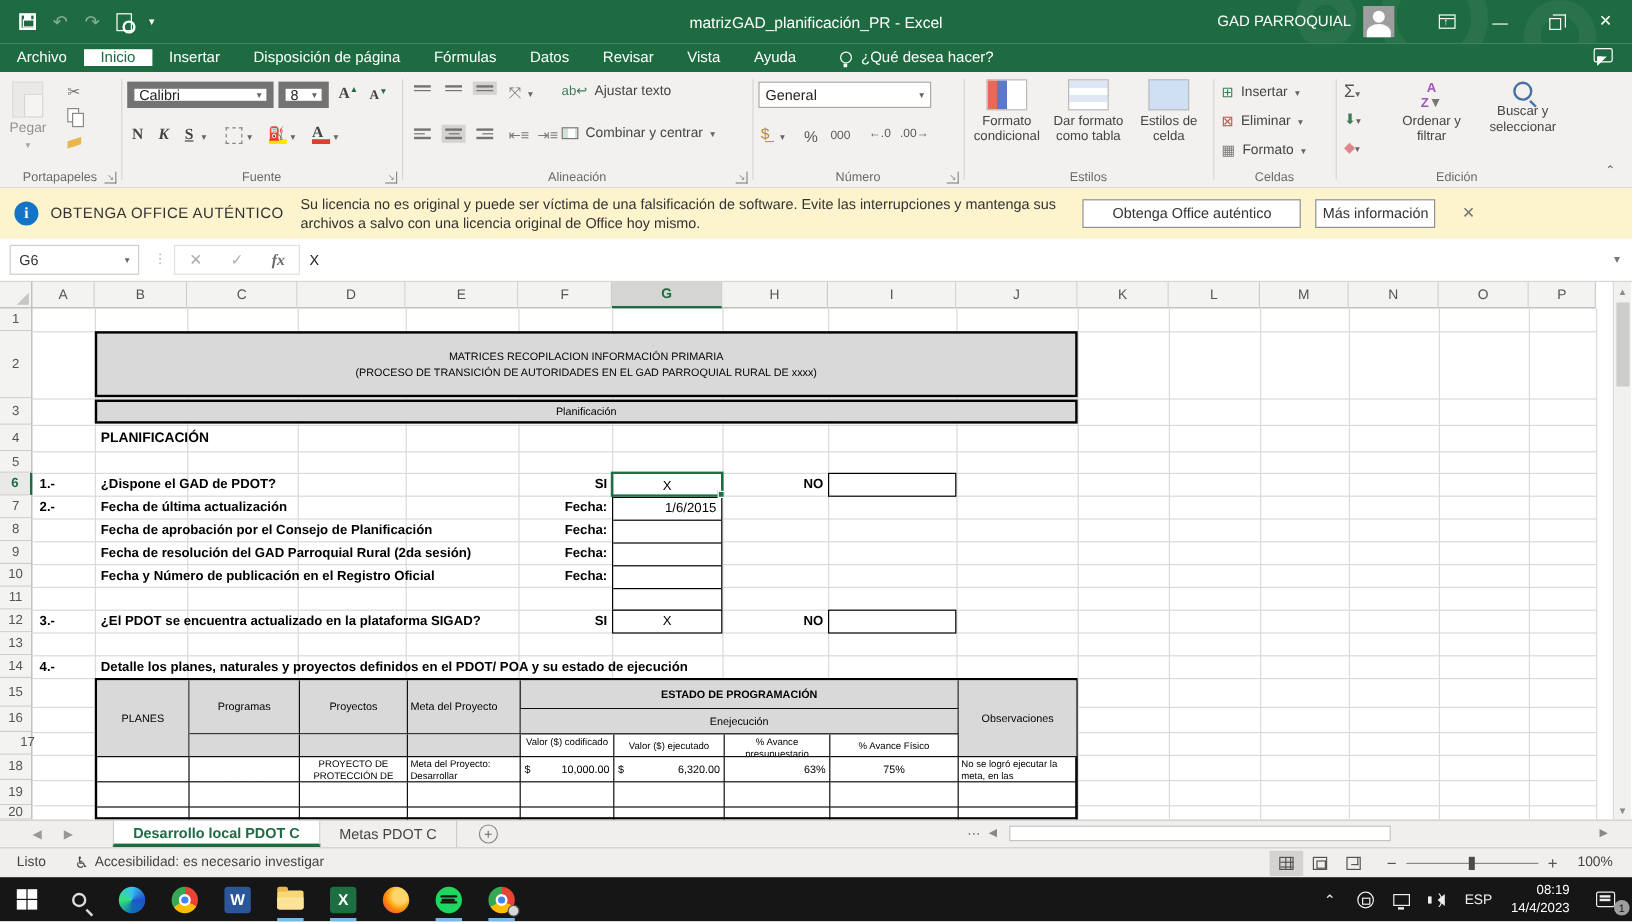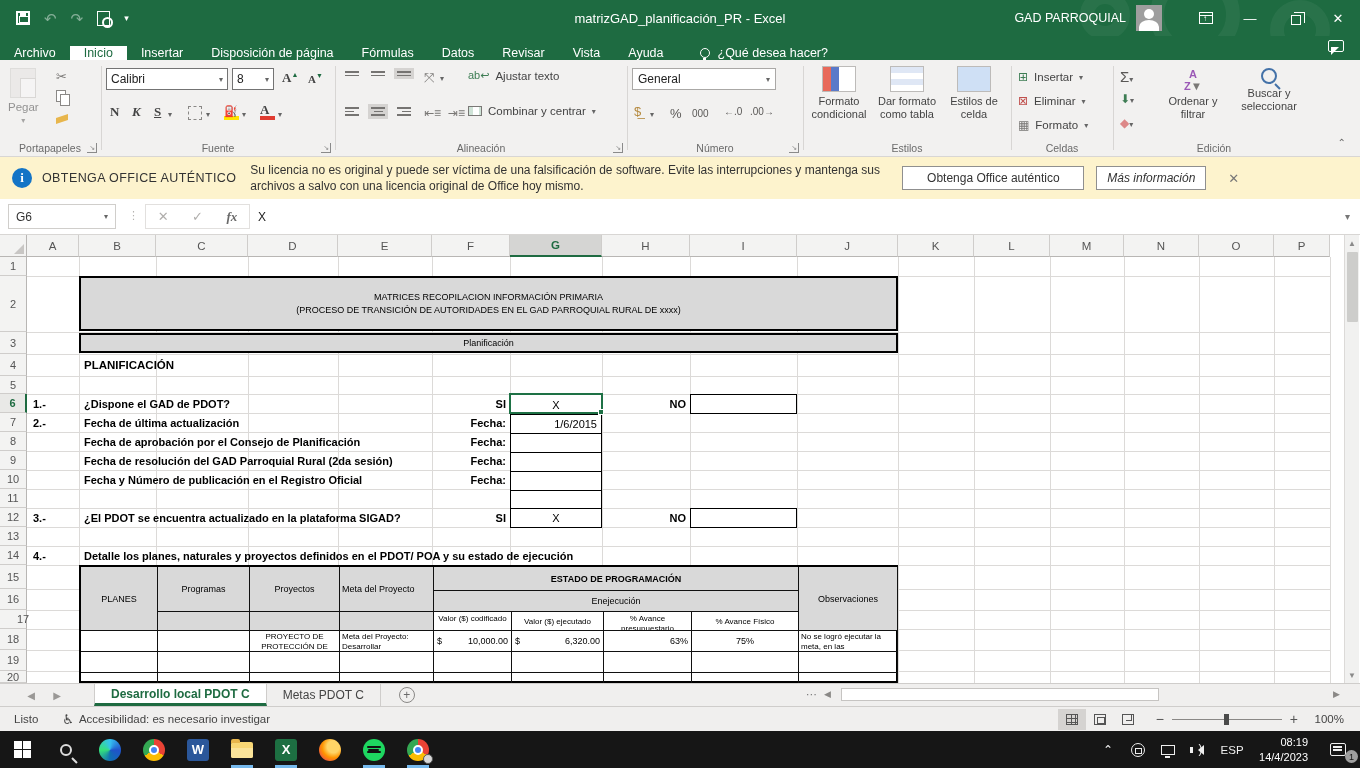--- a/index.html
+++ b/index.html
@@ -26,42 +26,42 @@
   .tb-avatar:before { content:""; position:absolute; left:8px; top:4px; width:10px; height:10px; border-radius:50%; background:#fff; }
   .tb-avatar:after { content:""; position:absolute; left:3px; top:15px; width:20px; height:14px; border-radius:50% 50% 0 0; background:#fff; }
   .winbtn { width:44px; height:36px; display:flex; align-items:center; justify-content:center; color:#fff; font-size:13px; }
   .i-ribbonopt { width:14px; height:12px; border:1px solid #fff; position:relative; }
   .i-ribbonopt:before { content:""; position:absolute; left:0; top:2px; width:12px; height:1px; background:#fff; }
   .i-ribbonopt:after { content:"↑"; position:absolute; left:3px; top:1px; font-size:8px; }
   .i-restore { width:10px; height:10px; border:1px solid #fff; position:relative; margin-left:3px; margin-top:3px; }
   .i-restore:before { content:""; position:absolute; left:2px; top:-4px; width:10px; height:10px; border-top:1px solid #fff; border-right:1px solid #fff; }
 
   
-  #menubar { position:absolute; left:0; top:36px; width:1360px; height:24px; background:#1e6b41; display:flex; align-items:flex-end; color:#fff; }
+  #menubar { position:absolute; left:0; top:36px; width:1360px; height:24px; background:#1e6b41; display:flex; align-items:center; color:#fff; }
   .mtab { padding:0 14px; display:flex; align-items:center; font-size:12.5px; white-space:nowrap; }
   .mtab.active { background:#fff; color:#1e6b41; }
   .m-search { display:flex; align-items:center; gap:8px; margin-left:22px; font-size:12.5px; }
   .i-bulb { width:10px; height:10px; border:1.5px solid #fff; border-radius:50%; position:relative; }
   .i-bulb:after { content:""; position:absolute; left:2px; top:9px; width:3px; height:3px; background:#fff; }
   .i-comment { position:absolute; right:16px; top:4px; width:16px; height:12px; border:1px solid #fff; border-radius:2px; }
   .i-comment:after { content:""; position:absolute; left:2px; bottom:-4px; border:4px solid transparent; border-top-color:#fff; border-left-color:#fff; width:0; height:0; }
 
   
   #ribbon { position:absolute; left:0; top:60px; width:1360px; height:97px; background:#f2f1f0; border-bottom:1px solid #d8d6d4; }
   .rgroup { position:absolute; top:0; height:96px; }
   .rgroup .glabel { position:absolute; bottom:2px; left:0; width:100%; text-align:center; font-size:10.5px; color:#6a6a6a; }
   .gsep { position:absolute; top:6px; width:1px; height:84px; background:#d8d6d4; }
   .launcher { position:absolute; bottom:3px; right:3px; width:10px; height:10px; border-left:1px solid #8a8a8a; border-top:1px solid #8a8a8a; transform:rotate(180deg); }
   .launcher:after { content:"↘"; font-size:7px; color:#8a8a8a; position:absolute; left:1px; top:0; transform:rotate(180deg); }
   .rbtn-big { display:flex; flex-direction:column; align-items:center; gap:3px; font-size:11.5px; color:#444; text-align:center; }
   .dd { font-size:8px; color:#666; }
   .i-clipboard { width:26px; height:30px; background:#e6e4e2; border:1px solid #cfcdca; position:relative; }
   .i-clipboard:after { content:""; position:absolute; left:9px; top:9px; width:14px; height:18px; background:#f8f8f8; border:1px solid #c5c3c0; }
   .smallico { font-size:13px; color:#7a7876; line-height:1; }
-  .fontbox { display:flex; align-items:center; border:1px solid #737373; background:#fff; height:22px; font-size:12px; color:#222; padding:0 4px; justify-content:space-between; }
+  .fontbox { display:flex; align-items:center; border:6px solid #737373; background:#fff; height:22px; font-size:12px; color:#222; padding:0 4px; justify-content:space-between; }
   .fmt-letter { font-weight:bold; font-size:13px; color:#444; font-family:"Liberation Serif",serif; }
   .colorbar { width:15px; height:4px; margin-top:-2px; }
   .alignico { display:inline-flex; flex-direction:column; gap:2px; padding:3px; }
   .alignico span { display:block; height:1.5px; background:#767472; }
   .alignico.sel { background:#d5d3d1; }
   .numbox { display:flex; align-items:center; justify-content:space-between; border:1px solid #aaa8a6; background:#fff; height:22px; font-size:12px; padding:0 5px; color:#222; }
   .styleico { width:34px; height:26px; border:1px solid #bdbbb9; background:#fff; position:relative; }
   .celdico { font-size:12px; color:#3e7d54; }
   .rtext { font-size:11.5px; color:#444; white-space:nowrap; }
 
@@ -374,21 +374,21 @@
       <div class="glabel">Edición</div>
     </div>
     <span style="position:absolute; right:14px; bottom:8px; color:#6a6a6a; font-size:10px;">⌃</span>
   </div>
 
   <div id="warnbar">
     <span class="w-info">i</span>
     <span class="w-title">OBTENGA OFFICE AUTÉNTICO</span>
     <span class="w-msg">Su licencia no es original y puede ser víctima de una falsificación de software. Evite las interrupciones y mantenga sus archivos a salvo con una licencia original de Office hoy mismo.</span>
     <button class="w-btn" style="width:182px;">Obtenga Office auténtico</button>
-    <button class="w-btn" style="width:110px;font-style:italic;">Más información</button>
+    <button class="w-btn" style="width:100px;">Más información</button>
     <span class="w-close">✕</span>
   </div>
 
   <div id="formulabar">
     <div class="namebox">
       <span>G6</span>
       <span class="dd">▾</span>
     </div>
     <span class="fx-dots">⋮</span>
     <div class="fbtns">

